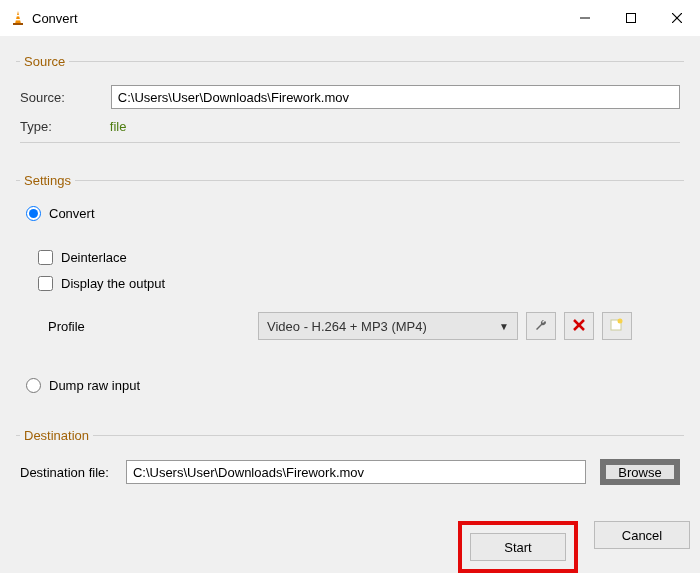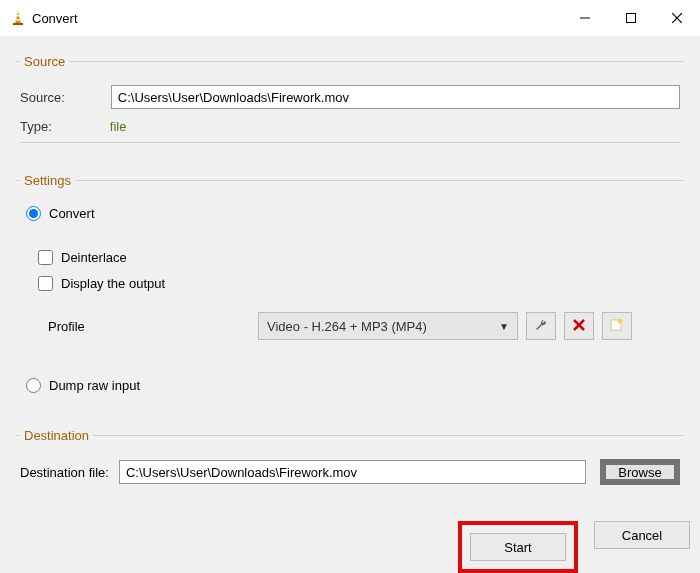--- a/index.html
+++ b/index.html
@@ -19,21 +19,21 @@
 .type-value { color: #4d7c0f; margin-left: 12px; }
 .radio, .check { width: 15px; height: 15px; margin: 0 8px 0 0; vertical-align: middle; }
 .radio-row, .check-row { display: flex; align-items: center; margin: 4px 0 4px 6px; height: 22px; }
 .indent { margin-left: 18px; }
 .profile-row { display: flex; align-items: center; margin: 18px 0 12px 28px; }
 .profile-label { width: 210px; }
 .select { width: 260px; height: 28px; background: #e6e6e6; border: 1px solid #bbb; display: flex; align-items: center; justify-content: space-between; padding: 0 8px; color: #333; }
 .select .caret { font-size: 10px; }
 .icon-btn { width: 30px; height: 28px; background: #e9e9e9; border: 1px solid #bbb; margin-left: 8px; display: flex; align-items: center; justify-content: center; }
 .dest-row { display: flex; align-items: center; margin: 6px 0; }
-.dest-label { margin-right: 10px; }
+.dest-label { margin-right: 17px; }
 .browse-btn { width: 80px; height: 26px; background: #e3e3e3; border: 6px solid #737373; margin-left: 14px; color: #000; display: flex; align-items: center; justify-content: center; }
 .footer { display: flex; justify-content: flex-end; padding: 10px 10px 14px 0; }
 .btn { width: 96px; height: 28px; background: #eaeaea; border: 1px solid #bbb; margin-left: 10px; display: flex; align-items: center; justify-content: center; color: #000; }
 .start-wrap { border: 4px solid #e30909; padding: 8px; margin-right: 6px; }
 hr.sep { border: none; border-top: 1px solid #cfcfcf; margin: 8px 0 2px 0; }
 .vlc-cone { width: 16px; height: 16px; display: inline-block; }
 </style>
 </head>
 <body>
 

